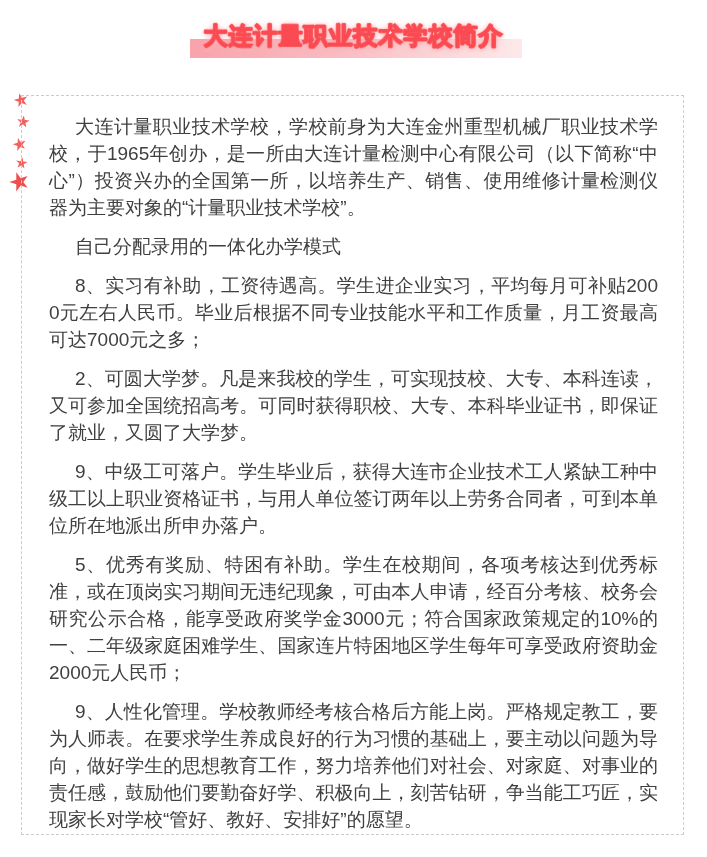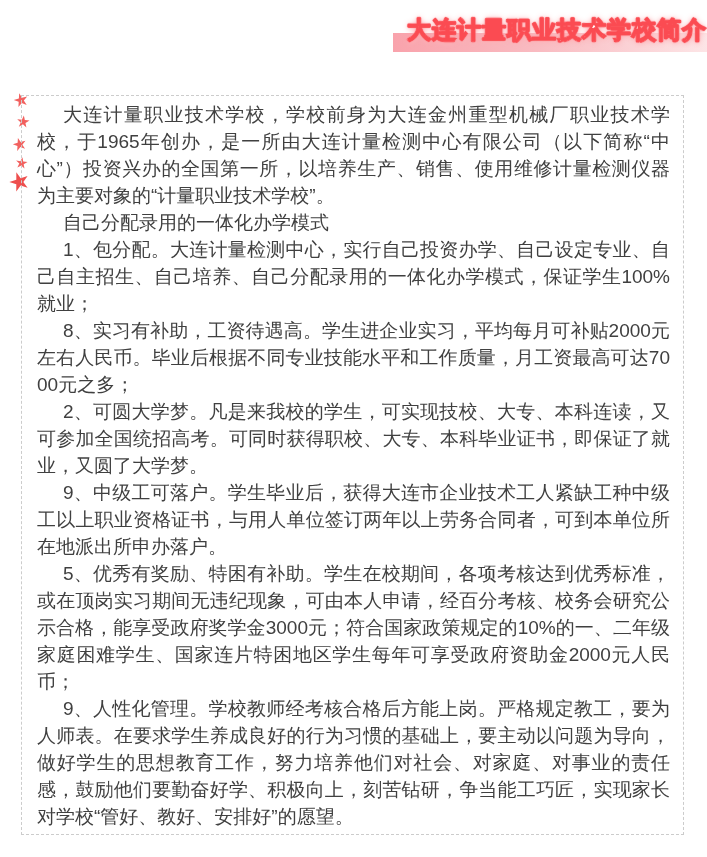--- a/index.html
+++ b/index.html
@@ -11,24 +11,24 @@
     position: relative;
     width: 707px;
     height: 857px;
     overflow: hidden;
     font-family: "Liberation Sans", "DejaVu Sans", sans-serif;
   }
 
   
   .title-wrap {
     position: absolute;
-    top: 13px;
+    top: 19px;
     left: 0;
     width: 100%;
-    text-align: right;
+    text-align: center;
   }
   .title-inner {
     display: inline-block;
     position: relative;
   }
   .title-band {
     position: absolute;
     left: -14px;
     right: -18px;
     top: 20px;
@@ -61,21 +61,21 @@
     position: absolute;
     left: 21px;
     top: 95px;
     width: 663px;
     height: 740px;
     box-sizing: border-box;
     border: 1px dashed var(--border, #cccccc);
     padding: 5px 13px 0 15px;
   }
   .para {
-    margin: 0;
+    margin: 12px;
     text-indent: 26px;
     font-size: 19px;
     line-height: 27px;
     text-align: justify;
     text-justify: inter-ideograph;
     word-break: break-all;
     color: var(--body-text, #404040);
   }
 
   
@@ -103,19 +103,18 @@
 
 <span class="star star-1">★</span>
 <span class="star star-2">★</span>
 <span class="star star-3">★</span>
 <span class="star star-4">★</span>
 <span class="star star-5">★</span>
 
 <div class="content-box">
     <p class="para">大连计量职业技术学校，学校前身为大连金州重型机械厂职业技术学校，于1965年创办，是一所由大连计量检测中心有限公司（以下简称“中心”）投资兴办的全国第一所，以培养生产、销售、使用维修计量检测仪器为主要对象的“计量职业技术学校”。</p>
     <p class="para">自己分配录用的一体化办学模式</p>
-    <p class="para">1、包分配。大连计量检测中心，实行自己投资办学、自己设定专业、自己自主招生、自己培养、自己分配录用的一体化办学模式，保证学生100%就业；</p>
     <p class="para">8、实习有补助，工资待遇高。学生进企业实习，平均每月可补贴2000元左右人民币。毕业后根据不同专业技能水平和工作质量，月工资最高可达7000元之多；</p>
     <p class="para">2、可圆大学梦。凡是来我校的学生，可实现技校、大专、本科连读，又可参加全国统招高考。可同时获得职校、大专、本科毕业证书，即保证了就业，又圆了大学梦。</p>
     <p class="para">9、中级工可落户。学生毕业后，获得大连市企业技术工人紧缺工种中级工以上职业资格证书，与用人单位签订两年以上劳务合同者，可到本单位所在地派出所申办落户。</p>
     <p class="para">5、优秀有奖励、特困有补助。学生在校期间，各项考核达到优秀标准，或在顶岗实习期间无违纪现象，可由本人申请，经百分考核、校务会研究公示合格，能享受政府奖学金3000元；符合国家政策规定的10%的一、二年级家庭困难学生、国家连片特困地区学生每年可享受政府资助金2000元人民币；</p>
     <p class="para">9、人性化管理。学校教师经考核合格后方能上岗。严格规定教工，要为人师表。在要求学生养成良好的行为习惯的基础上，要主动以问题为导向，做好学生的思想教育工作，努力培养他们对社会、对家庭、对事业的责任感，鼓励他们要勤奋好学、积极向上，刻苦钻研，争当能工巧匠，实现家长对学校“管好、教好、安排好”的愿望。</p>
   </div>
 
 </body></html>

